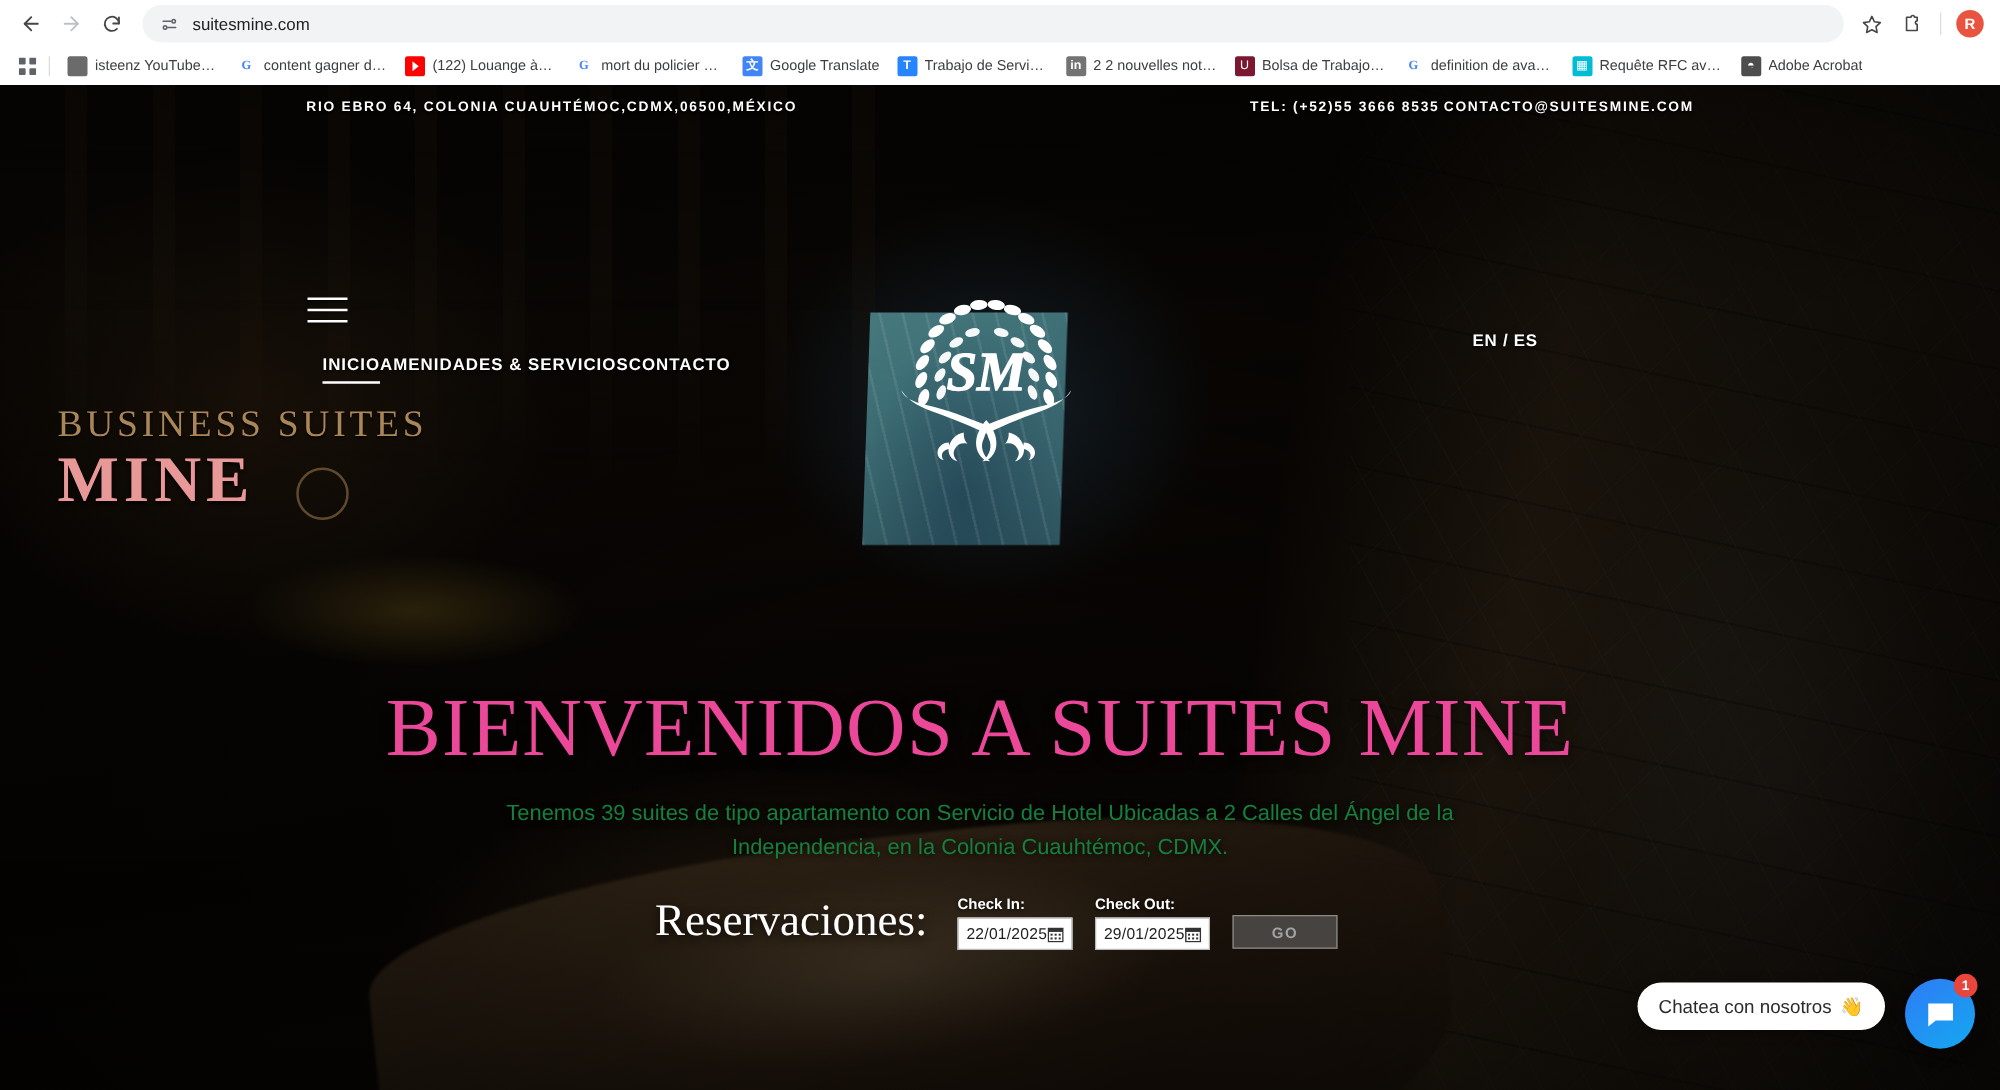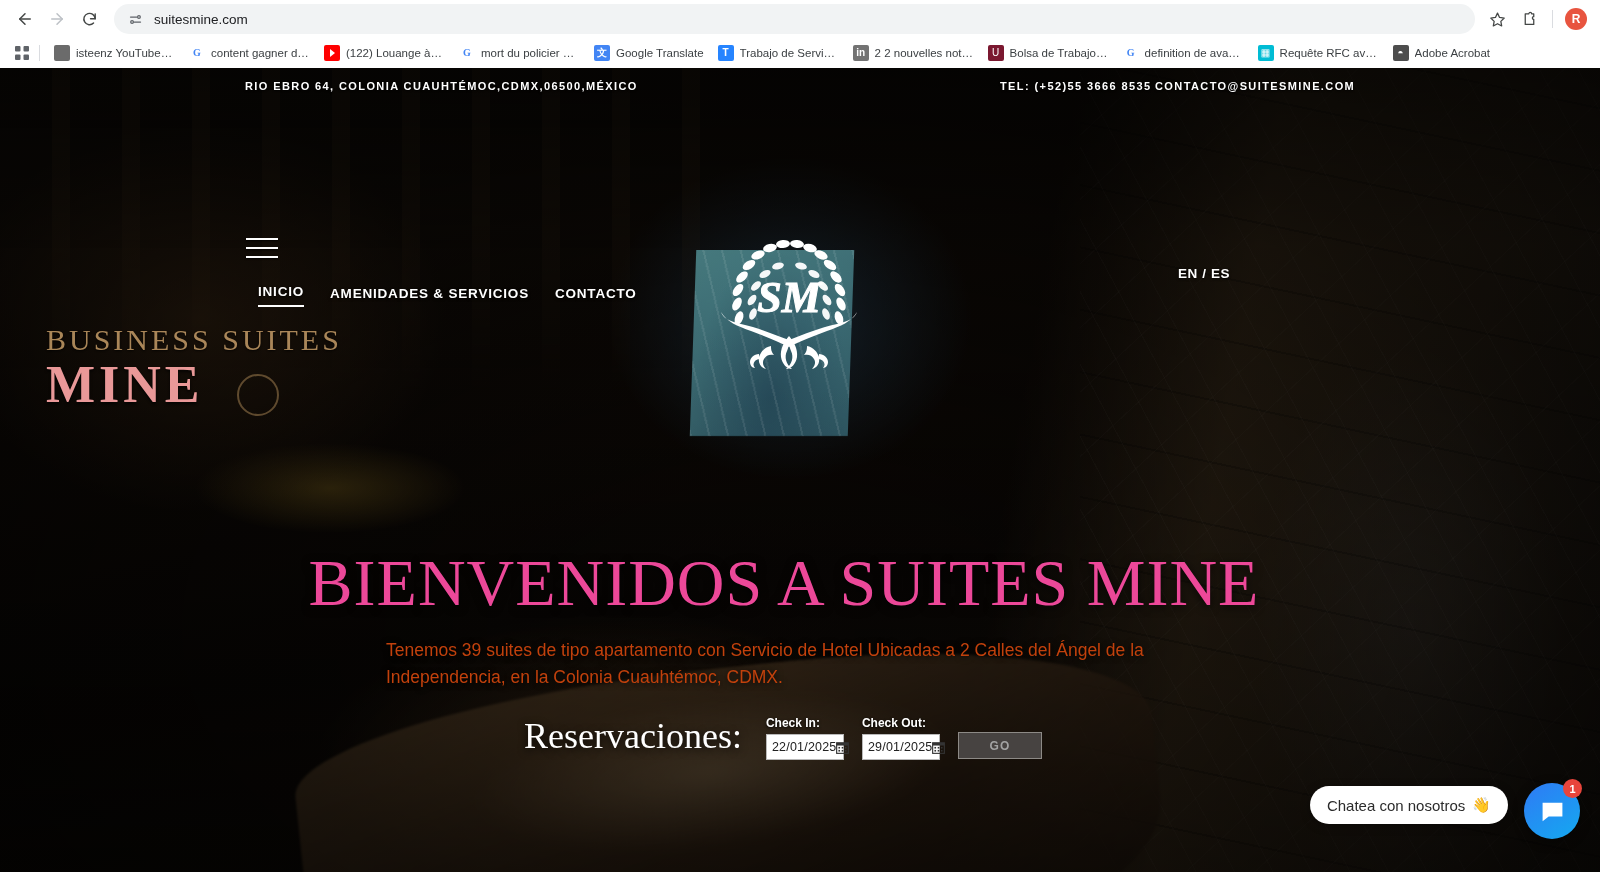--- a/index.html
+++ b/index.html
@@ -260,21 +260,21 @@
     z-index: 12;
     display: flex; flex-direction: column; justify-content: space-between;
   }
   .hamburger span {
     display: block; height: 2px; width: 100%; background: #ffffff;
     box-shadow: 0 1px 2px rgba(0,0,0,0.8);
   }
 
   .mainnav {
     position: absolute; left: 258px; top: 216px;
-    display: flex; align-items: flex-end; gap: 26px;
+    display: flex; align-items: flex-start; 
     z-index: 12;
   }
   .mainnav a {
     font-size: 13.5px;
     font-weight: bold;
     letter-spacing: 0.8px;
     color: #ffffff;
     text-decoration: none;
     padding-bottom: 6px;
     text-shadow: 0 1px 3px rgba(0,0,0,0.9);
@@ -311,23 +311,23 @@
     font-size: 66px;
     font-weight: normal;
     letter-spacing: 1px;
     color: #ec4899;
     line-height: 1.05;
     text-shadow: 0 2px 10px rgba(0,0,0,0.75);
     z-index: 12;
   }
   .hero-sub {
     position: absolute; top: 569px; left: 386px; width: 796px;
-    text-align: left;
+    text-align: center;
     font-size: 17.5px;
-    color: #c2410c;
+    color: #15803d;
     line-height: 1.55;
     text-shadow: 0 1px 6px rgba(0,0,0,0.85);
     z-index: 12;
   }
 
   
   .resv {
     position: absolute; top: 648px; left: 524px;
     display: flex; align-items: flex-end; gap: 0;
     z-index: 13;
@@ -345,26 +345,26 @@
   .field { margin-right: 18px; }
   .field .flabel {
     font-size: 12px;
     font-weight: bold;
     color: #ffffff;
     display: block;
     margin-bottom: 4px;
     text-shadow: 0 1px 3px rgba(0,0,0,0.9);
   }
   .date-input {
-    width: 78px; height: 25px;
+    width: 92px; height: 25px;
     background: #ffffff;
     border: 1px solid #b9b9b9;
     display: flex; align-items: center;
     padding: 12px 5px;
-    justify-content: flex-start;
+    justify-content: center;
   }
   .date-input .dv {
     font-size: 12.5px;
     color: #222;
     letter-spacing: 0.2px;
   }
   .cal-icon { width: 13px; height: 13px; flex: none; }
   .go-btn {
     width: 84px; height: 27px;
     background: #474341;

